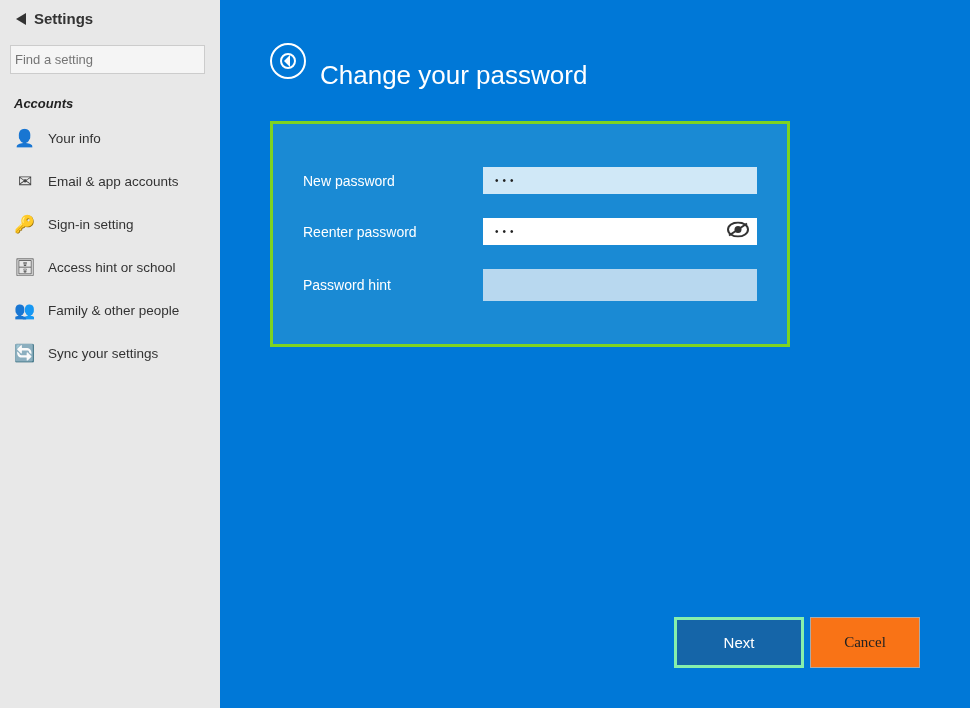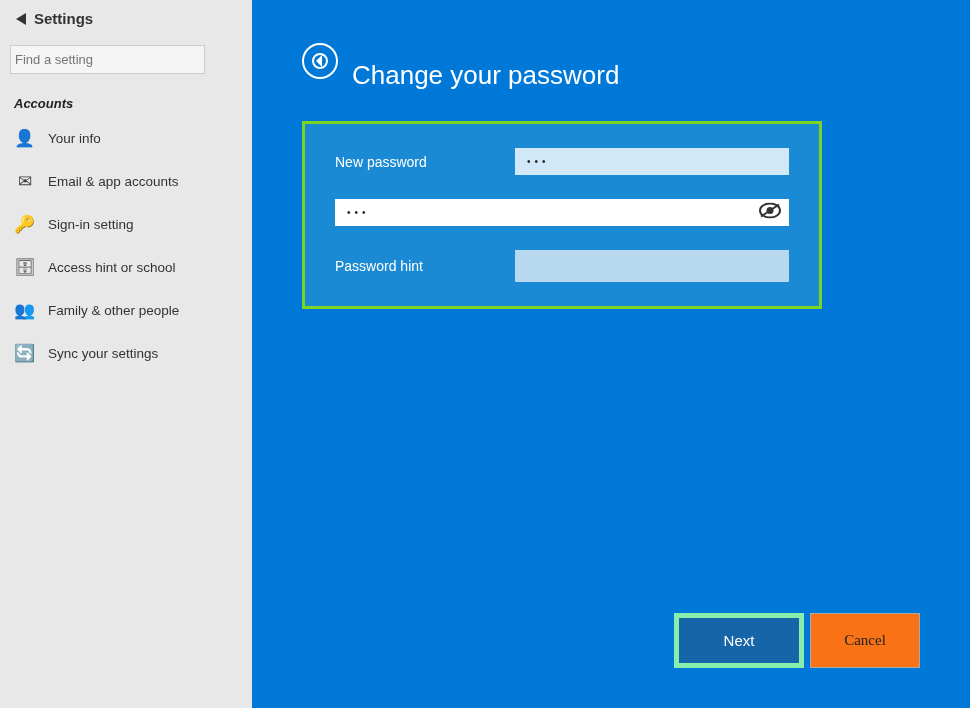--- a/index.html
+++ b/index.html
@@ -6,21 +6,21 @@
     body {
       width: 970px;
       height: 708px;
       font-family: 'Segoe UI', Arial, sans-serif;
       display: flex;
       overflow: hidden;
     }
 
     
     .sidebar {
-      width: 252px;
+      width: 220px;
       height: 708px;
       background: #e8e8e8;
       display: flex;
       flex-direction: column;
       flex-shrink: 0;
     }
 
     .sidebar-header {
       display: flex;
       align-items: center;
@@ -120,21 +120,21 @@
       font-size: 26px;
       font-weight: 300;
       color: white;
       margin-top: 30px;
     }
 
     
     .form-card {
       border: 3px solid #7ed321;
       background: #1a8ad4;
-      padding: 24px 30px;
+      padding: 43px 30px;
       width: 520px;
       margin-bottom: 30px;
     }
 
     .form-row {
       display: flex;
       align-items: center;
       margin-bottom: 24px;
       gap: 0;
     }
@@ -189,21 +189,21 @@
       bottom: 40px;
       right: 50px;
       display: flex;
       gap: 6px;
     }
 
     .btn-next {
       padding: 14px 40px;
       background: #1565a8;
       color: white;
-      border: 5px solid #86efac;
+      border: 3px solid #86efac;
       font-size: 15px;
       cursor: pointer;
       min-width: 130px;
       font-family: 'Segoe UI', Arial, sans-serif;
     }
 
     .btn-cancel {
       padding: 14px 30px;
       background: #f97316;
       color: #222;
@@ -272,20 +272,21 @@
   <div class="form-card">
 
     <div class="form-row">
       <label class="form-label">New password</label>
       <div class="form-input-wrap">
         <input class="form-input" type="password" value="abc" style="background: rgb(208, 232, 247); letter-spacing: 4px; font-size: 10px;">
       </div>
     </div>
 
     <div class="form-row">
+      <label class="form-label">Reenter password</label>
       <div class="form-input-wrap">
         <input class="form-input active" type="password" value="abc" style="background: rgb(255, 255, 255); letter-spacing: 4px; font-size: 10px; padding-right: 36px;">
         <span class="eye-icon">
           
           <svg width="22" height="16" viewBox="0 0 22 16" fill="none">
             <ellipse cx="11" cy="8" rx="10" ry="7" stroke="#333" stroke-width="2"></ellipse>
             <circle cx="11" cy="8" r="3.5" fill="#333"></circle>
             <line x1="2" y1="14" x2="20" y2="2" stroke="#333" stroke-width="2"></line>
           </svg>
         </span>

